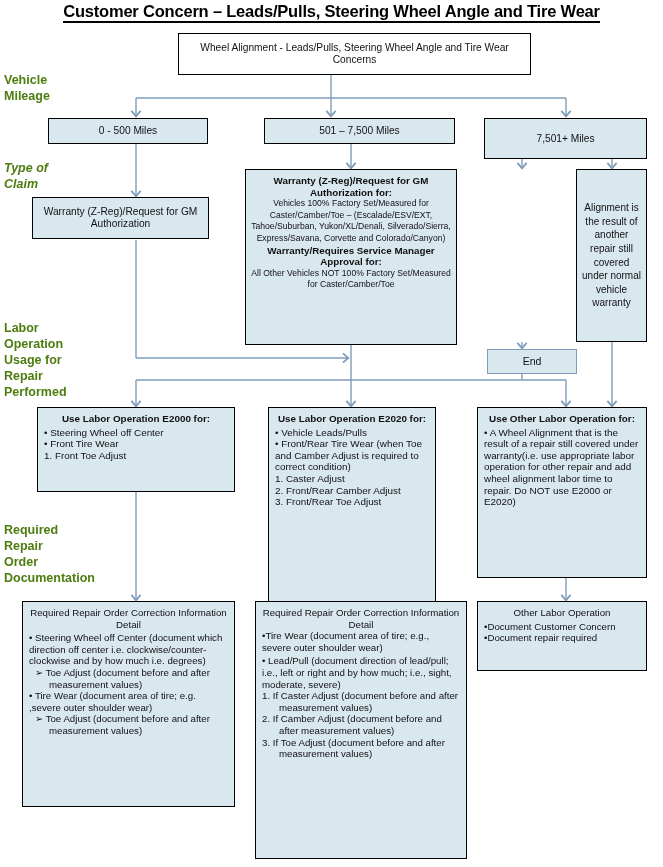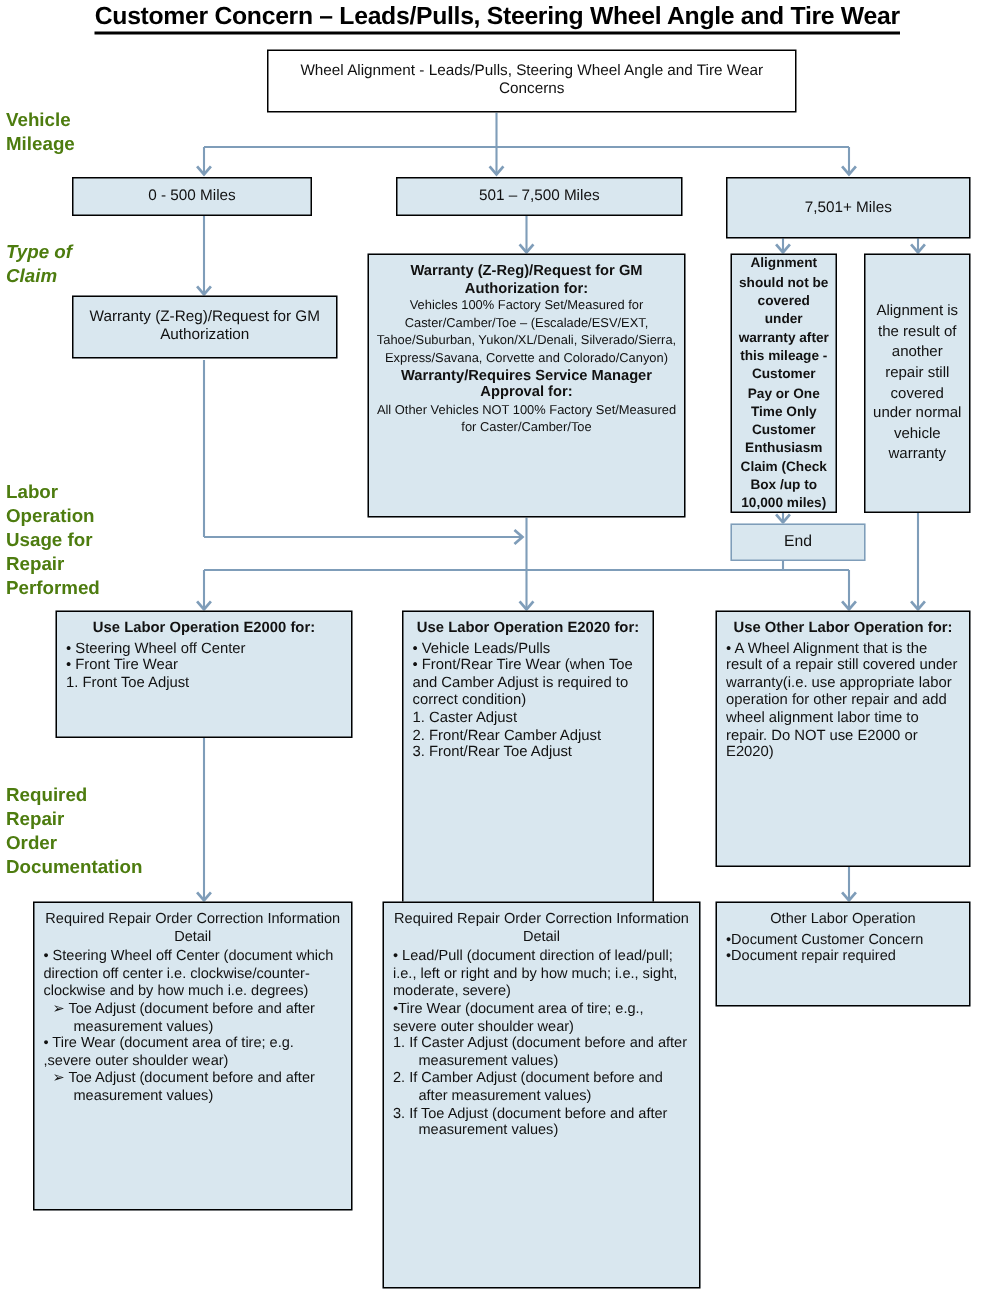--- a/index.html
+++ b/index.html
@@ -141,34 +141,31 @@
   <div class="node ctr hdr-big" style="left:48px; top:118px; width:160px; height:26px; display:flex; align-items:center; justify-content:center;">
     <span>0 - 500 Miles</span>
   </div>
   <div class="node ctr hdr-big" style="left:264px; top:118px; width:191px; height:26px; display:flex; align-items:center; justify-content:center;">
     <span>501 – 7,500 Miles</span>
   </div>
   <div class="node ctr hdr-big" style="left:484px; top:118px; width:163px; height:41px; display:flex; align-items:center; justify-content:center;">
     <span>7,501+ Miles</span>
   </div>
 
-  <div class="node ctr hdr-big" style="left:48px; top:197px; width:177px; height:42px; display:flex; align-items:center; justify-content:flex-start;">
+  <div class="node ctr hdr-big" style="left:32px; top:197px; width:177px; height:42px; display:flex; align-items:center; justify-content:flex-start;">
     <span>Warranty (Z-Reg)/Request for GM  Authorization</span>
   </div>
 
   <div class="node" style="left:245px; top:169px; width:212px; height:176px; padding:5px 5px;">
     <span class="ctrline bold" style="font-size:9.8px;">Warranty (Z-Reg)/Request for GM Authorization for:</span>
     <span class="ctrline" style="font-size:8.6px;">Vehicles 100% Factory Set/Measured for Caster/Camber/Toe – (Escalade/ESV/EXT, Tahoe/Suburban, Yukon/XL/Denali, Silverado/Sierra, Express/Savana,  Corvette and Colorado/Canyon)</span>
     <span class="ctrline bold" style="font-size:9.8px;">Warranty/Requires Service Manager Approval for:</span>
     <span class="ctrline" style="font-size:8.6px;">All Other Vehicles NOT 100% Factory Set/Measured for Caster/Camber/Toe</span>
   </div>
 
-  <div class="node ctr" style="left:487px; top:169px; width:71px; height:173px; font-size:9.1px; line-height:12.3px; font-weight:bold; display:flex; align-items:center; justify-content:center;">
-    <span>Alignment should not be covered under warranty after this mileage - Customer Pay or  One Time Only Customer Enthusiasm Claim (Check Box /up to 10,000 miles)</span>
-  </div>
 
   <div class="node ctr" style="left:576px; top:169px; width:71px; height:173px; font-size:10px; line-height:13.6px; display:flex; align-items:center; justify-content:center;">
     <span>Alignment is the result of another repair still covered under normal vehicle warranty</span>
   </div>
 
   <div class="node ctr" style="left:487px; top:349px; width:90px; height:25px; border:1.3px solid #7f9db9; font-size:10.5px; display:flex; align-items:center; justify-content:center;">
     <span>End</span>
   </div>
 
   <div class="node" style="left:37px; top:407px; width:198px; height:85px; padding:5px 6px;">
@@ -195,22 +192,22 @@
   <div class="node" style="left:22px; top:601px; width:213px; height:206px; padding:5px 6px;">
     <span class="ctrline" style="font-size:9.7px;">Required Repair Order Correction Information Detail</span>
     <span class="bul" style="font-size:9.7px; margin-top:2px;">•  Steering Wheel off Center (document which direction off center i.e. clockwise/counter-clockwise and by how much i.e. degrees)</span>
     <span class="arw" style="font-size:9.7px;">➢    Toe Adjust (document before and after measurement values)</span>
     <span class="bul" style="font-size:9.7px;">• Tire Wear (document area of tire; e.g. ,severe outer shoulder wear)</span>
     <span class="arw" style="font-size:9.7px;">➢    Toe Adjust (document before and after measurement values)</span>
   </div>
 
   <div class="node" style="left:255px; top:601px; width:212px; height:258px; padding:5px 6px;">
     <span class="ctrline" style="font-size:9.7px;">Required Repair Order Correction Information Detail</span>
+    <span class="bul" style="font-size:9.7px;">•Tire Wear (document area of tire; e.g., severe outer shoulder wear)</span>
     <span class="bul" style="font-size:9.7px; margin-top:2px;">• Lead/Pull (document direction of lead/pull; i.e., left or right and by how much; i.e., sight, moderate, severe)</span>
-    <span class="bul" style="font-size:9.7px;">•Tire Wear (document area of tire; e.g., severe outer shoulder wear)</span>
     <span class="num" style="font-size:9.7px;">1.    If Caster Adjust (document before and after measurement values)</span>
     <span class="num" style="font-size:9.7px;">2.    If Camber Adjust (document before and after measurement values)</span>
     <span class="num" style="font-size:9.7px;">3.    If Toe Adjust (document before and after measurement values)</span>
   </div>
 
   <div class="node" style="left:477px; top:601px; width:170px; height:70px; padding:5px 6px;">
     <span class="ctrline" style="font-size:9.7px;">Other Labor Operation</span>
     <span class="bul" style="font-size:9.7px; margin-top:2px;">•Document Customer Concern</span>
     <span class="bul" style="font-size:9.7px;">•Document repair required</span>
   </div>

